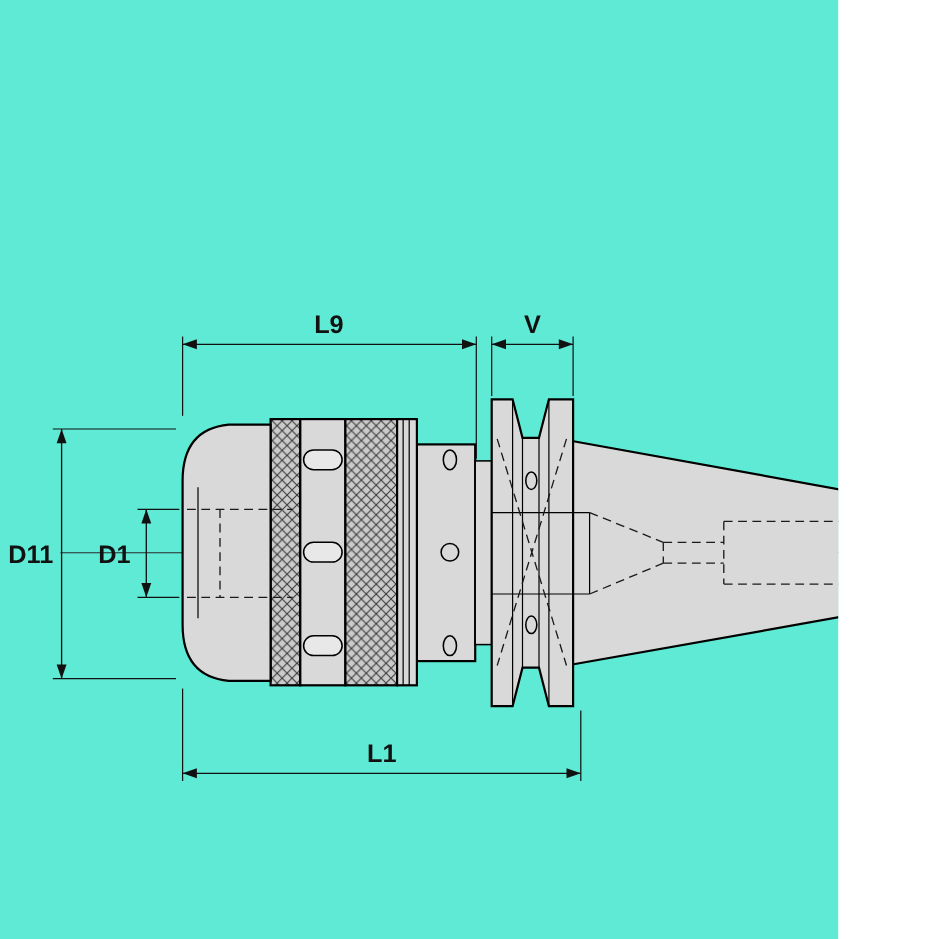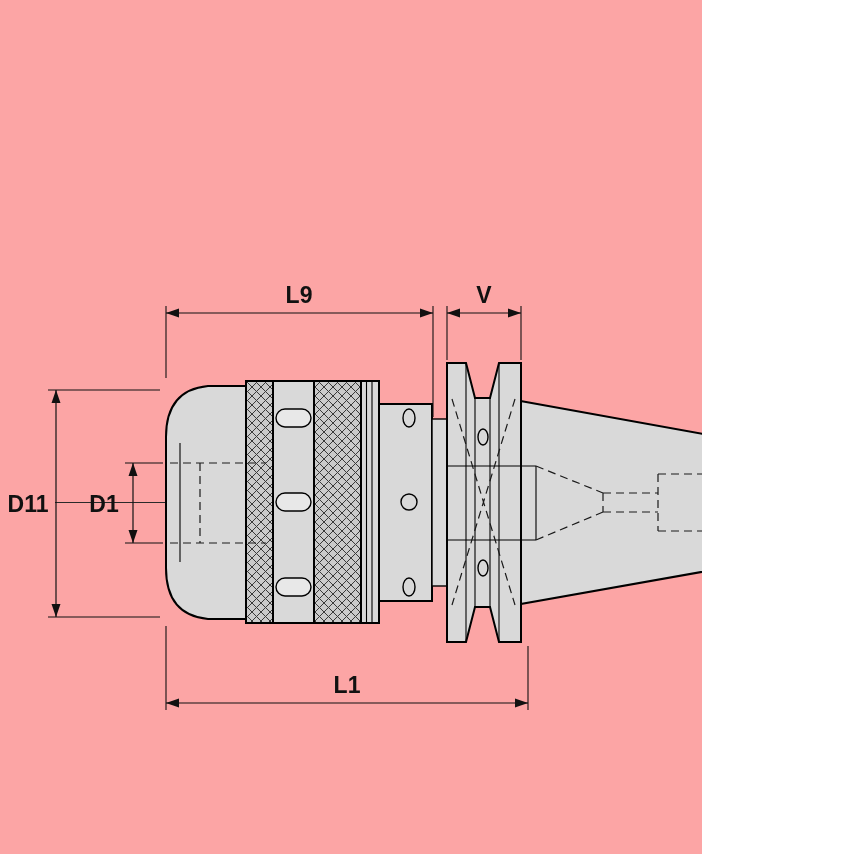--- a/index.html
+++ b/index.html
@@ -5,23 +5,23 @@
   html, body {
     margin: 0;
     padding: 0;
     background: #ffffff;
     width: 854px;
     height: 854px;
     font-family: "Liberation Sans", sans-serif;
   }
   .canvas {
     position: relative;
-    width: 702px;
+    width: 762px;
     height: 854px;
-    background: #fca5a5;
+    background: #5eead4;
     overflow: hidden;
   }
   svg { display: block; }
   .part         { fill: #d9d9d9; stroke: #000000; stroke-width: 2; }
   .part-thin    { fill: #d9d9d9; stroke: #000000; stroke-width: 1.4; }
   .knurl        { fill: url(#knurlPattern); stroke: #000000; stroke-width: 2; }
   .slot         { fill: #e8e8e8; stroke: #000000; stroke-width: 1.4; }
   .edge         { fill: none; stroke: #000000; stroke-width: 1.1; }
   .hidden-line  { fill: none; stroke: #1a1a1a; stroke-width: 1.2; stroke-dasharray: 8 5; }
   .centerline   { fill: none; stroke: #2a2a2a; stroke-width: 1; }

